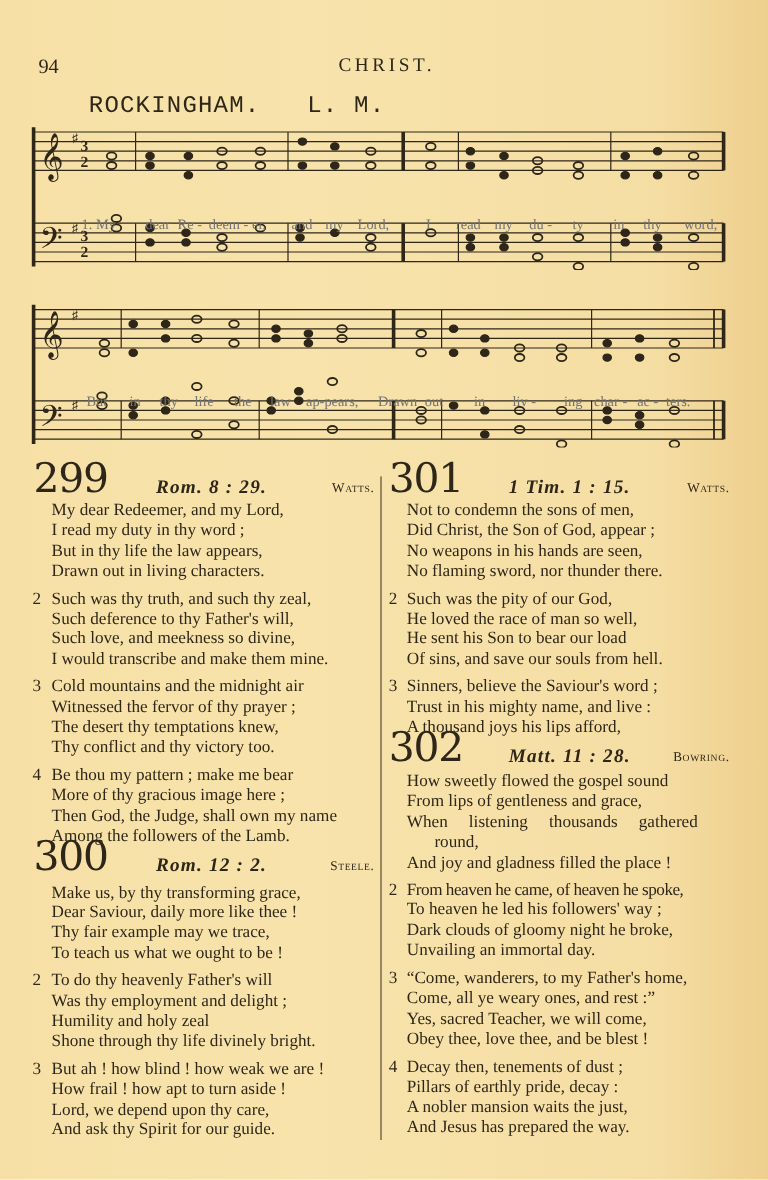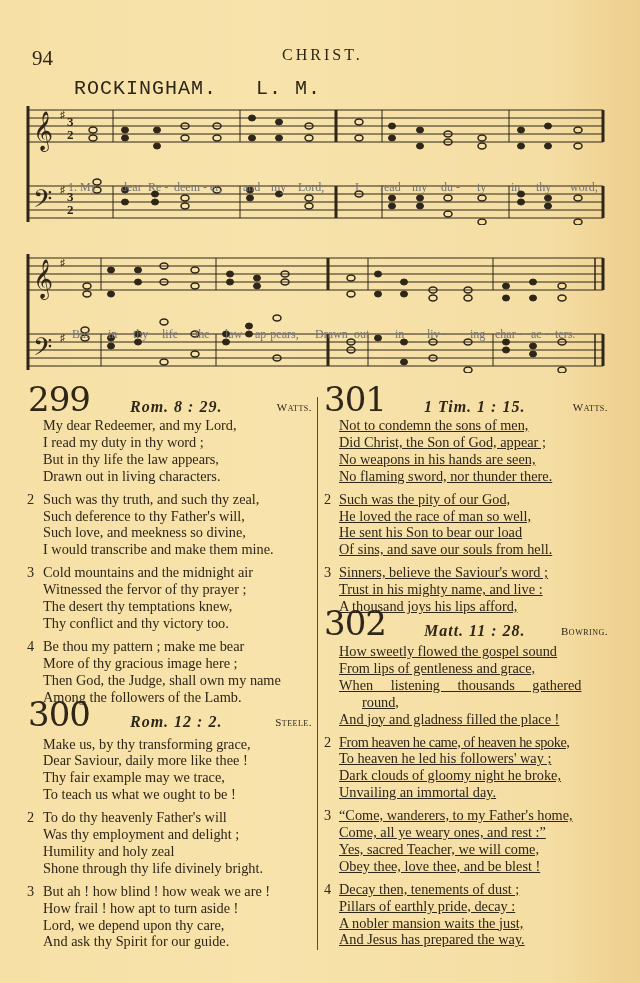--- a/index.html
+++ b/index.html
@@ -4,30 +4,30 @@
 <style>
   html, body { margin:0; padding:0; }
   body {
     width:640px; height:983px; overflow:hidden; position:relative;
     background: linear-gradient(90deg, #f6e0a6 0%, #f7e3ab 40%, #f5dea4 85%, #eecf8e 100%);
     color:#2e2619;
     font-family: "Liberation Serif", "DejaVu Serif", serif;
   }
   .abs { position:absolute; }
   .running-head { top:46px; left:0; width:640px; height:20px; }
-  .page-num { position:absolute; left:32px; top:0; font-size:21px; }
+  .page-num { position:absolute; left:32px; top:0; font-size:17px; }
   .section-title { position:absolute; left:282px; top:0; font-size:16px; letter-spacing:3px; }
   .tune-title { top:77px; left:74px; font-size:20px; letter-spacing:1px;font-family:Liberation Mono, monospace; }
   .system { left:25px; width:585px; }
   .staff-svg { position:absolute; left:0; top:0; }
   .lyrics { position:absolute; font-size:12px; color:#737373; white-space:nowrap; font-family:"Liberation Serif", serif;margin-top:25px; }
   .lyric-syl { position:absolute; }
   .col { position:absolute; font-size:14.3px; line-height:16.9px; }
   .col-left { left:22px; width:292px; top:397px; }
-  .col-right { left:324px; width:292px; top:397px;text-decoration:underline; }
+  .col-right { left:324px; width:292px; top:397px; }
   .divider { position:absolute; left:317px; top:397px; width:1px; height:553px; background:#5a4c33; }
   .hymn { position:relative; }
   .hymn-head { position:relative; height:20px; }
   .hymn-num { position:absolute; left:6px; top:-6px; font-size:34px; font-family:"DejaVu Serif", serif; letter-spacing:-1px; }
   .hymn-ref { position:absolute; left:108px; top:2px; font-style:italic; font-size:16px; font-weight:bold; letter-spacing:1px; }
   .hymn-author { position:absolute; right:2px; top:2px; font-size:11px; font-variant:small-caps; letter-spacing:0.5px; }
   .stanza { position:relative; margin-bottom:6px; }
   .stanza-num { position:absolute; left:5px; top:0; }
   .line { padding-left:21px; white-space:nowrap; }
   .line.cont { padding-left:58px; }

